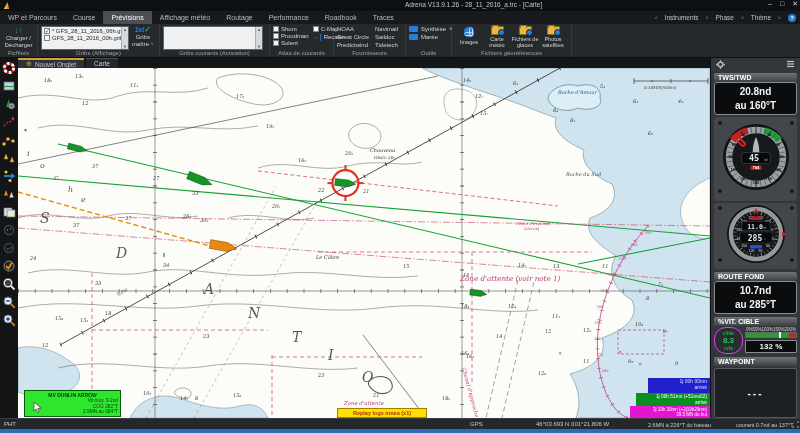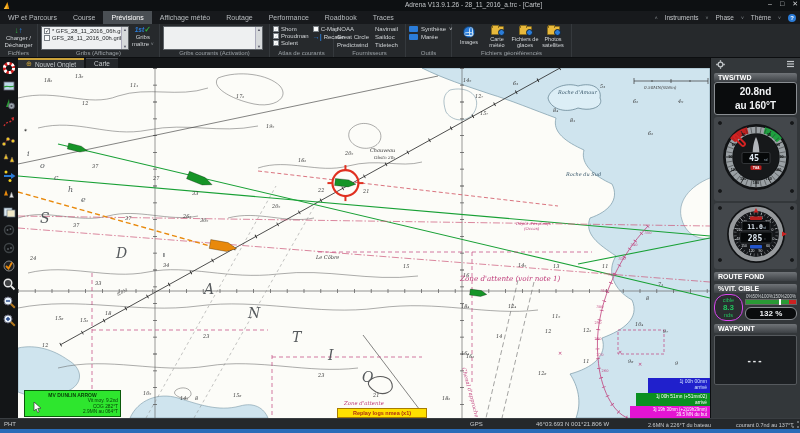--- a/index.html
+++ b/index.html
@@ -84,21 +84,21 @@
   .labelbar{height:9px;background:linear-gradient(#707478,#3c4044);border-radius:2px 2px 0 0;font-size:7px;font-weight:bold;color:#fff;padding-left:4px;line-height:9px;margin-top:3px;}
   .valbox{background:#0a0c0d;border:1px solid #8a8e92;border-radius:3px;text-align:center;font-weight:bold;color:#f2f4f6;font-size:10px;line-height:1.35;padding:2px 0;}
   .tile{background:#43474b;border-radius:3px;margin-top:2px;}
   .vitrow{display:flex;gap:2px;margin-top:1px;}
   .cible{width:30px;background:#2a2d30;border:1px solid #d946ef;border-radius:12px;text-align:center;color:#22c55e;padding:2px 0;}
   .cible .a{font-size:5.5px;} .cible .b{font-size:8px;font-weight:bold;line-height:9px;}
   .vgauge{flex:1;}
   .vscale{display:flex;justify-content:space-between;font-size:4.5px;color:#cfd3d6;padding:0 1px;}
   .vbar{position:relative;height:6px;border:1px solid #666;background:linear-gradient(90deg,#2a9a35 0 85%,#c22 85% 100%);}
   .vmark{position:absolute;top:-1px;bottom:-1px;width:2px;background:#fff;}
-  .vval{margin-top:2px;background:#0a0c0d;border:1px solid #8a8e92;border-radius:6px;text-align:center;font-size:8px;font-weight:bold;color:#f2f4f6;line-height:11px;}
+  .vval{margin-top:2px;background:#0a0c0d;border:1px solid #8a8e92;border-radius:1px;text-align:center;font-size:8px;font-weight:bold;color:#f2f4f6;line-height:11px;}
   .wpbox{height:50px;background:#1d2023;border:1px solid #55595d;border-radius:2px;display:flex;align-items:center;justify-content:center;font-size:10px;font-weight:bold;letter-spacing:2px;color:#e8eaec;}
   
   .statusbar{position:absolute;left:0;top:418px;width:800px;height:11px;background:#25282b;border-top:1px solid #3a3e42;font-size:6px;color:#c8cbce;}
   .statusbar span{position:absolute;top:2px;white-space:nowrap;}
   .grip{position:absolute;right:1px;top:2px;width:7px;height:7px;border-right:2px dotted #6a6e72;border-bottom:2px dotted #6a6e72;}
   .bluestrip{position:absolute;left:0;top:429px;width:800px;height:4px;background:#2a6cb8;}
 </style>
 </head>
 <body>
 
@@ -773,20 +773,24 @@
         <text x="41" y="25.5" font-family="DejaVu Sans Mono,monospace" font-size="6.5" font-weight="bold" fill="#dfe9f2" text-anchor="middle">11.0</text>
         <text x="49" y="25.5" font-family="Liberation Sans,sans-serif" font-size="2.8" fill="#9fb4c4">nd</text>
         <rect x="26" y="29" width="32" height="11" rx="1.2" fill="#060809" stroke="#4a4e52" stroke-width="0.5"></rect>
         <text x="41" y="37.5" font-family="DejaVu Sans Mono,monospace" font-size="8" font-weight="bold" fill="#dfe9f2" text-anchor="middle">285</text>
         <text x="50" y="37.5" font-family="Liberation Sans,sans-serif" font-size="4" fill="#9fb4c4">°</text>
         <rect x="36" y="42" width="12" height="3.6" rx="0.8" fill="#2255cc"></rect>
       </svg>
     </div>
 
     <div class="labelbar">ROUTE FOND</div>
+    <div class="valbox">
+      <div>10.7nd</div>
+      <div>au 285°T</div>
+    </div>
 
     <div class="labelbar">%VIT. CIBLE</div>
     <div class="vitrow">
       <div class="cible">
         <div class="a">cible</div>
         <div class="b">8.3</div>
         <div class="a">nds</div>
       </div>
       <div class="vgauge">
         <div class="vscale" id="vit-scale">

